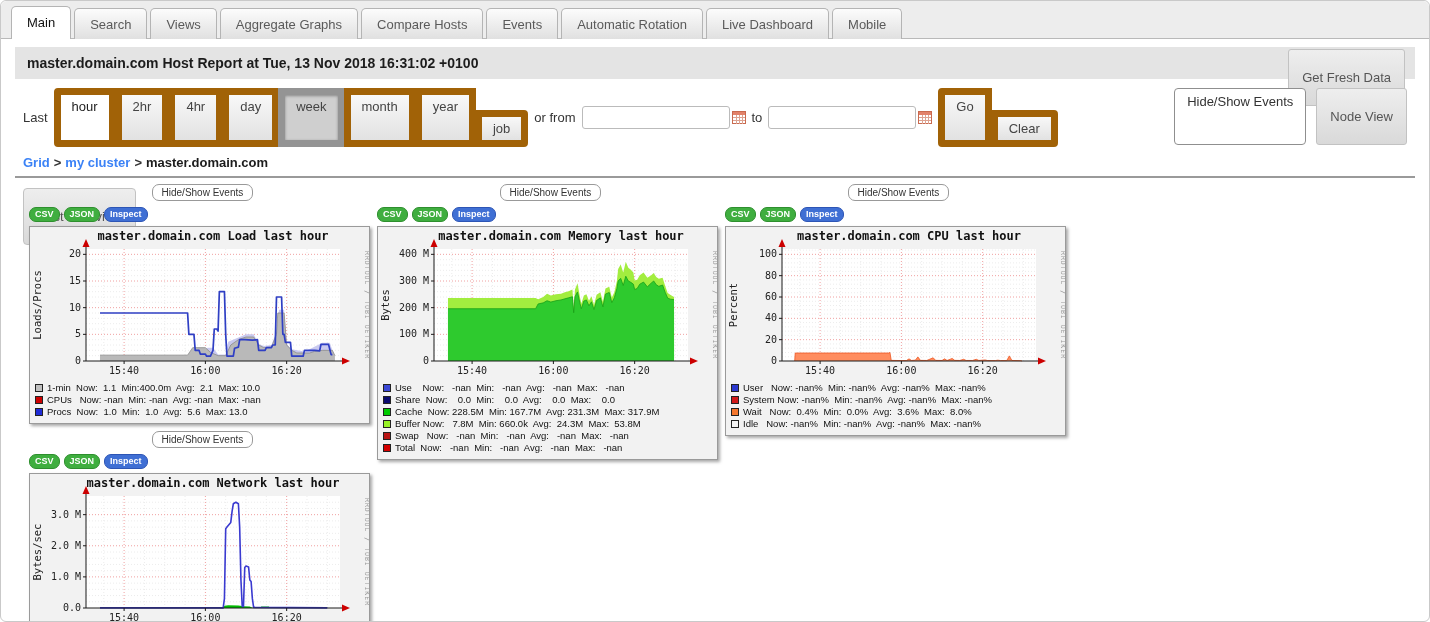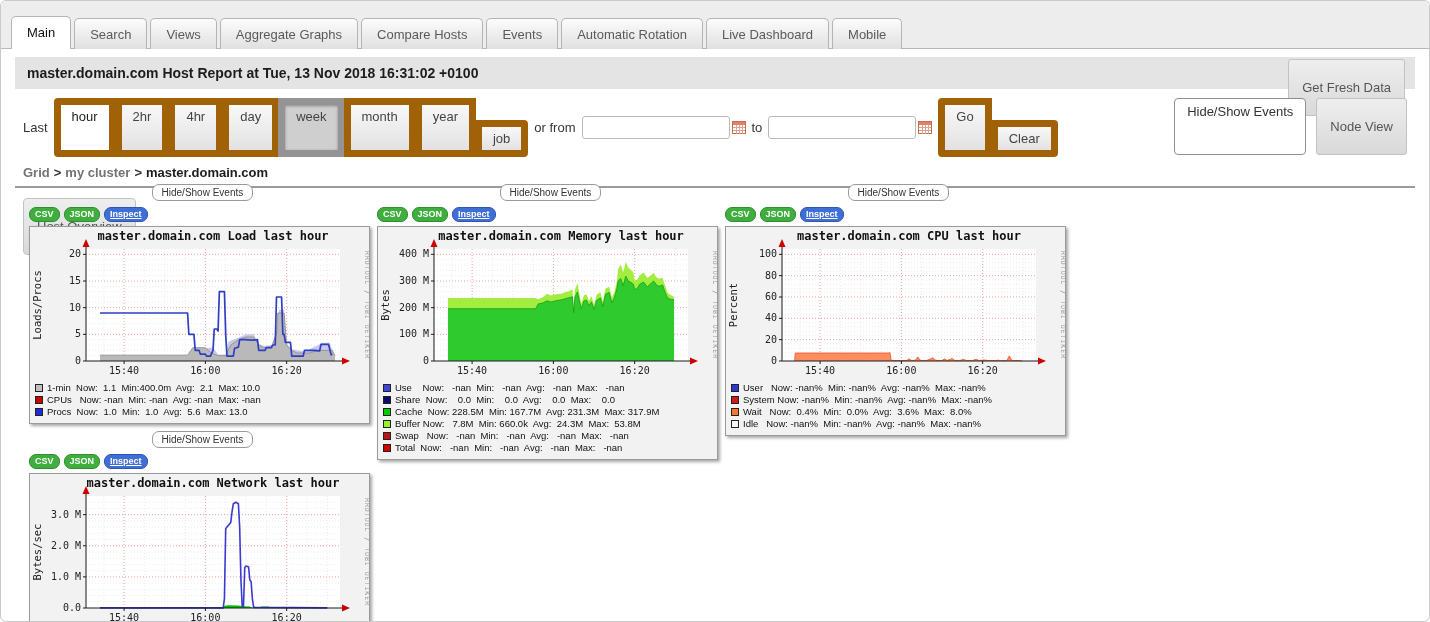--- a/index.html
+++ b/index.html
@@ -2,21 +2,21 @@
 <html><head>
 <meta charset="utf-8">
 <style>
   * { margin:0; padding:0; box-sizing:border-box; }
   html,body { background:#fff; }
   body { font-family:"Liberation Sans", sans-serif; }
   .page { position:relative; width:1430px; height:622px; background:#fff;
           border:1px solid #c9c9c9; border-radius:6px; overflow:hidden; }
 
   
-  .tabbar { display:flex; align-items:flex-end; height:48px; background:#ededed;
+  .tabbar { display:flex; align-items:flex-end; height:38px; background:#ededed;
             border-bottom:1px solid #b9b9b9; padding:4px 0 0 10px; border-radius:6px 6px 0 0; }
   .tab { position:relative; top:1px; margin-right:3px; padding:8px 15px 7px;
          font-size:13px; color:#5a5a5a; background:linear-gradient(#fcfcfc,#e0e0e0);
          border:1px solid #b4b4b4; border-bottom:none; border-radius:5px 5px 0 0;
          white-space:nowrap; cursor:pointer; }
   .tab.active { background:#fff; color:#111; padding-bottom:9px; z-index:2; }
 
   
   .headerbar { position:relative; margin:8px 14px 0; height:32px; background:#e4e4e4;
                display:flex; align-items:center; }
@@ -37,34 +37,34 @@
   .seg .seg-btn.pressed { background:#cfcfcf; border-color:#949494; box-shadow:inset 0 1px 3px rgba(0,0,0,.35); }
   .date-wrap { display:flex; align-items:center; gap:2px; }
   .date-input { width:148px; height:23px; border:1px solid #bbb; border-radius:3px; padding:0 5px; font-size:12px; }
   .cal-icon { display:inline-block; line-height:0; cursor:pointer; }
   .right-buttons { position:absolute; right:8px; top:0; display:flex; gap:10px; }
   .outline-btn { background:#fff; border:1px solid #8f8f8f; border-radius:4px; color:#333;
                  font-size:13px; padding:5px 12px; cursor:pointer; white-space:nowrap; }
 
   
   .breadcrumb { margin:8px 14px 0; padding-left:8px; font-size:13px; font-weight:bold; color:#333; }
-  .breadcrumb .crumb-link { color:#737373; cursor:pointer; }
+  .breadcrumb .crumb-link { color:#3b82f6; cursor:pointer; }
   .breadcrumb .crumb-current { color:#1c1c1c; }
   .breadcrumb .crumb-sep { color:#333; padding:0 4px; }
   .rule { margin:6px 14px 0; border-bottom:2px solid #9a9a9a; }
 
   .host-overview { margin:10px 0 0 22px; border-radius:4px; }
 
   
   .graph-block { position:absolute; }
   .badges { display:flex; align-items:center; gap:4px; margin-bottom:4px; }
   .badge { font-size:9px; font-weight:bold; color:#fff; padding:2px 5px; border-radius:7px;
            cursor:pointer; line-height:1;margin-top:45px; }
   .badge.green { background:#3fae3f; border:1px solid #2e8f2e; }
-  .badge.blue  { background:#3f6fd4; border:1px solid #2d55b5; text-decoration:underline; }
+  .badge.blue  { background:#3f6fd4; border:1px solid #2d55b5; }
   .mini-events-btn { font-size:10px; color:#333; background:#fff; border:1px solid #999;
                      border-radius:7px; padding:2px 9px; cursor:pointer; line-height:1.1; }
   .panel { position:relative; width:341px; background:#f2f2f2; border:1px solid #9a9a9a;
            box-shadow:2px 2px 3px rgba(0,0,0,0.35); overflow:hidden; }
   .legend { padding:1px 0 5px 5px; white-space:nowrap; overflow:hidden; }
   .legend-row { font-family:Liberation Sans, sans-serif; font-size:9.5px; line-height:12px; color:#111;
                 display:flex; align-items:center; }
   .swatch { display:inline-block; width:8px; height:8px; border:1px solid #222; margin-right:4px; flex:none; }
   .legend-text { white-space:pre; }
 </style>

